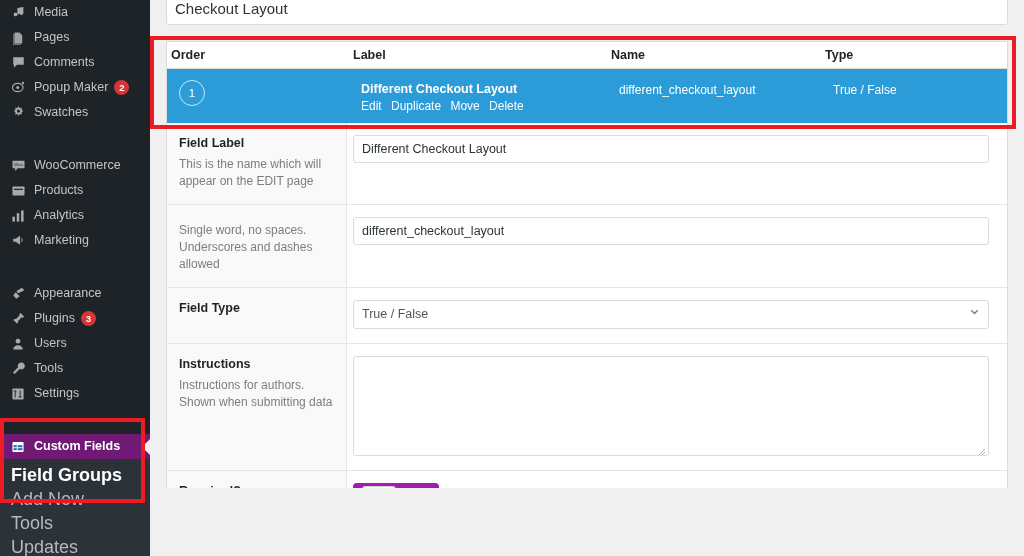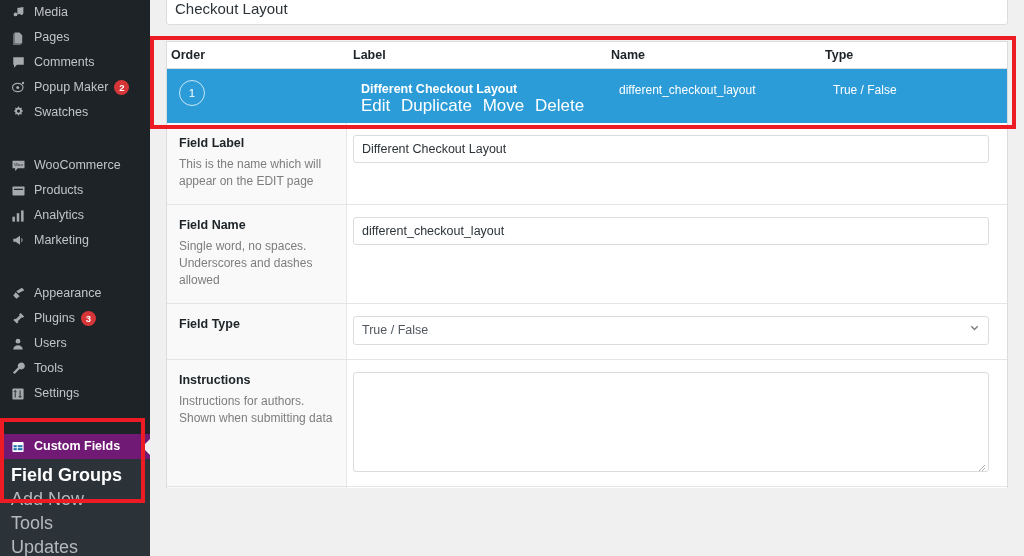--- a/index.html
+++ b/index.html
@@ -175,21 +175,21 @@
 
   .row-cell { padding: 12px 0 0 12px; }
   .row-title {
     font-size: 12.5px;
     font-weight: 700;
     color: #fff;
     line-height: 16px;
   }
   .row-actions {
     margin-top: 2px;
-    font-size: 17px;
+    font-size: 12px;
     line-height: 14px;
     color: #fff;
   }
   .row-actions span { margin-right: 6px; }
   .row-plain {
     font-size: 12px;
     color: #fff;
     padding: 13px 0 0 12px;
     line-height: 16px;
   }
@@ -525,21 +525,20 @@
           <div class="lbl">Field Label</div>
           <div class="desc">This is the name which will appear on the EDIT page</div>
         </div>
         <div class="set-field">
           <input class="txt-input" type="text" value="Different Checkout Layout" style="">
         </div>
       </div>
 
       <div class="set-row">
         <div class="set-label">
-          <div class="lbl">Field Name</div>
           <div class="desc">Single word, no spaces. Underscores and dashes allowed</div>
         </div>
         <div class="set-field">
           <input class="txt-input" type="text" value="different_checkout_layout" style="">
         </div>
       </div>
 
       <div class="set-row">
         <div class="set-label">
           <div class="lbl">Field Type</div>

